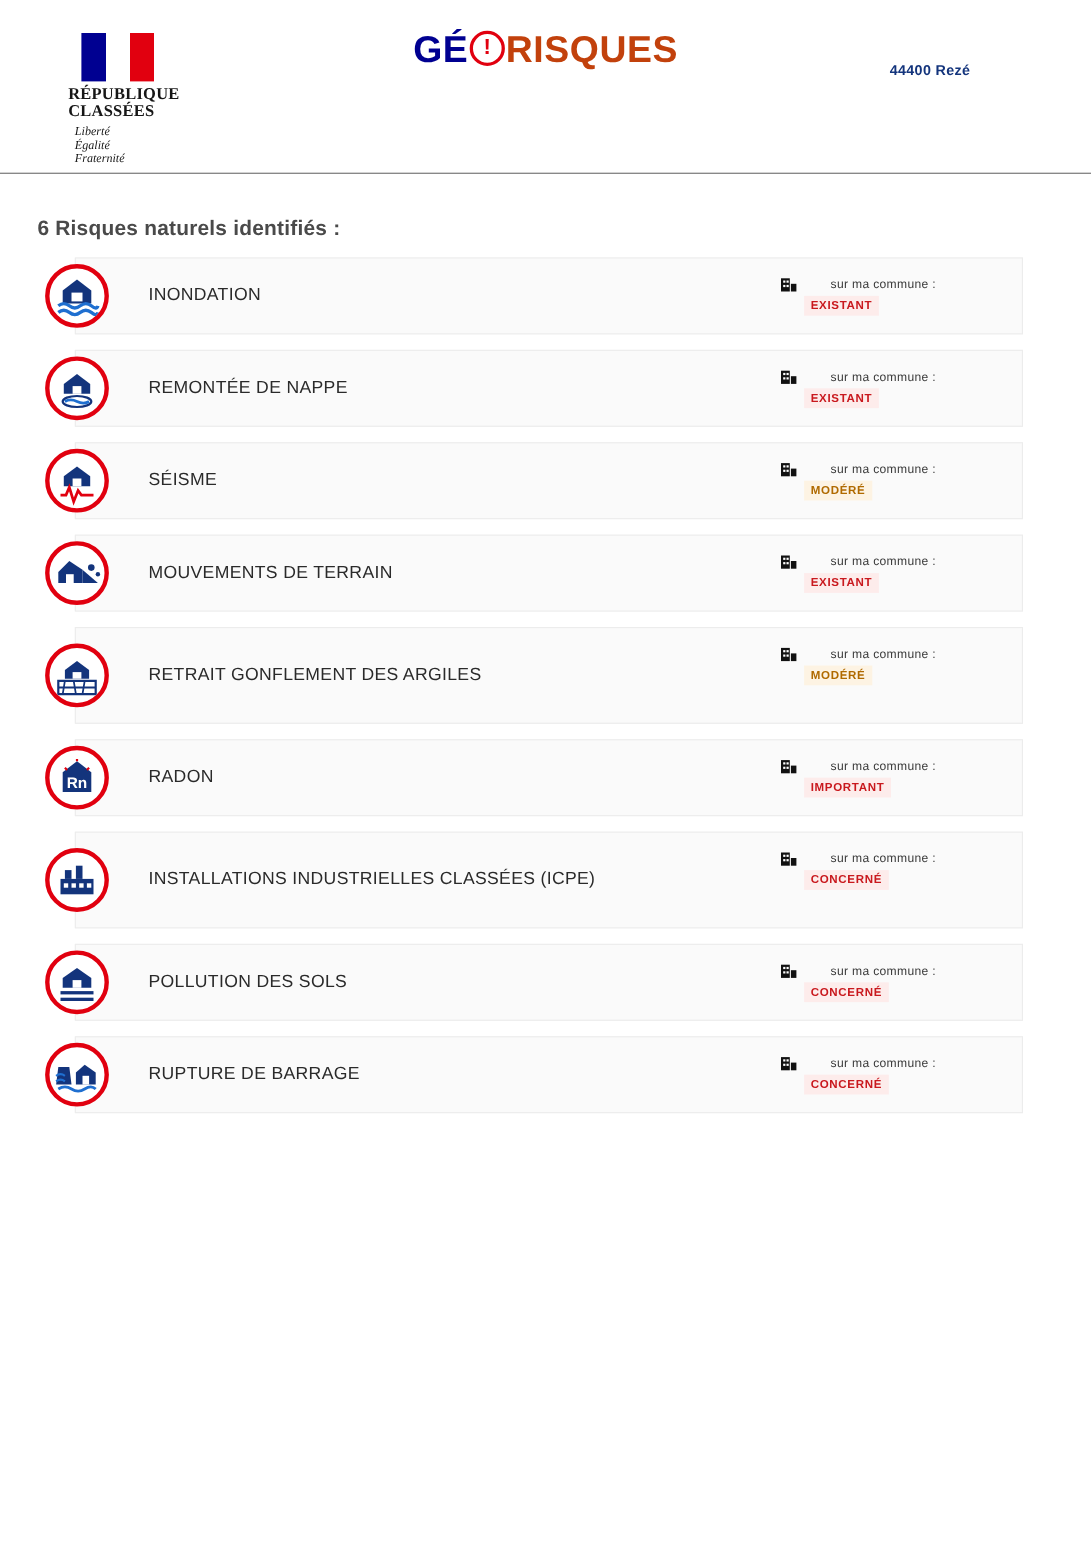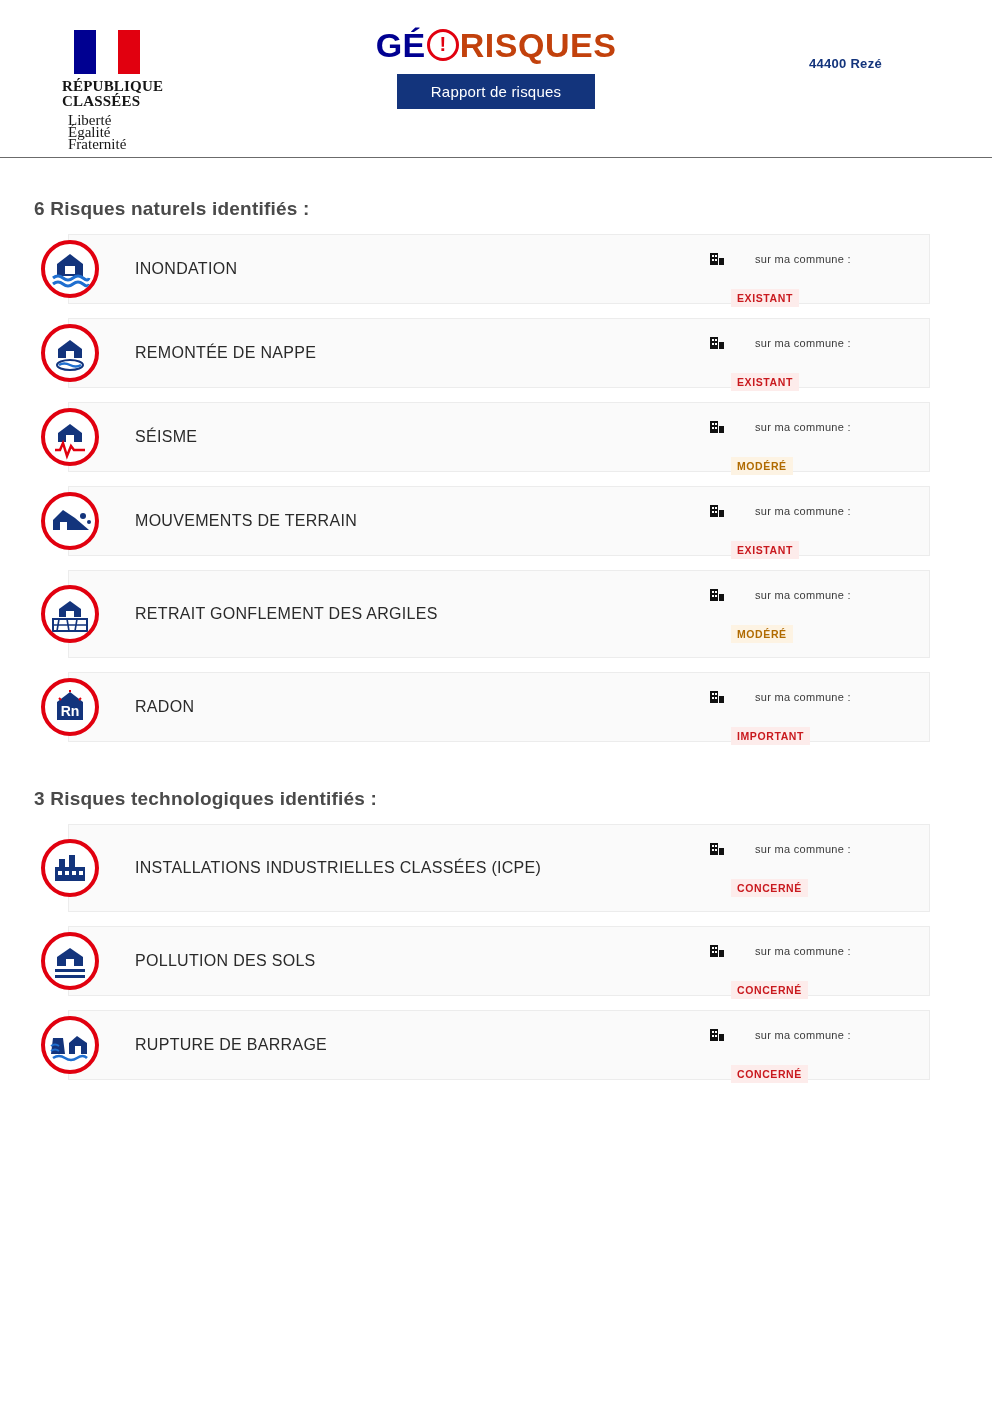--- a/index.html
+++ b/index.html
@@ -41,21 +41,22 @@
     font-family: "Liberation Serif", serif;
     font-weight: bold;
     font-size: 15px;
     line-height: 15px;
     letter-spacing: .2px;
     color: #161616;
     margin-top: 5px;
   }
   .devise {
     font-family: "Liberation Serif", serif;
-    font-size: 15px;
+    font-style: italic;
+    font-size: 11px;
     line-height: 12px;
     color: #161616;
     margin-top: 5px;
     margin-left: 6px;
   }
   .brand {
     position: absolute;
     left: 0;
     right: 0;
     top: 26px;
@@ -176,21 +177,21 @@
     gap: 24px;
   }
   .commune-icon {
     width: 16px;
     height: 16px;
     margin-right: 6px;
     flex: none;
   }
   .badge {
     display: inline-block;
-    margin-top: 22px;
+    margin-top: 2px;
     margin-left: 22px;
     font-size: 10.5px;
     font-weight: bold;
     letter-spacing: .6px;
     padding: 3px 6px;
   }
   .badge-existant { color: #c9191e; background: #fdeceb; }
   .badge-modere   { color: #b06a00; background: #fdf3e3; }
   .badge-important{ color: #c9191e; background: #fdeceb; }
   .badge-concerne { color: #c9191e; background: #fdeceb; }
@@ -208,23 +209,20 @@
     </div>
     <div class="devise">
       <div>Liberté</div>
       <div>Égalité</div>
       <div>Fraternité</div>
     </div>
   </div>
 
   <div class="brand">
     <span class="brand-word brand-ge">GÉ</span><span class="brand-o"></span><span class="brand-word brand-risques">RISQUES</span>
-    <div>
-      <span class="report-btn">Rapport de risques</span>
-    </div>
   </div>
 
   <div class="commune">44400 Rezé</div>
 </div>
 
 <div class="content">
 
   <h2 class="section-title">6 Risques naturels identifiés :</h2>
 
   <div class="risk-list">
@@ -379,21 +377,20 @@
             <rect x="6" y="8" width="2" height="2" fill="#ffffff"></rect>
           </svg>
           <span>sur ma commune :</span>
         </div>
         <span class="badge badge-important">IMPORTANT</span>
       </div>
     </div>
 
   </div>
 
-  <h2 class="section-title second">3 Risques technologiques identifiés :</h2>
 
   <div class="risk-list">
 
     <div class="risk-row tall">
       <div class="risk-icon">
         <svg width="50" height="50" viewBox="0 0 50 50">
           <rect x="10" y="24" width="30" height="14" fill="#13347c"></rect>
           <rect x="14" y="16" width="6" height="8" fill="#13347c"></rect>
           <rect x="24" y="12" width="6" height="12" fill="#13347c"></rect>
           <rect x="13" y="28" width="4" height="4" fill="#ffffff"></rect>

